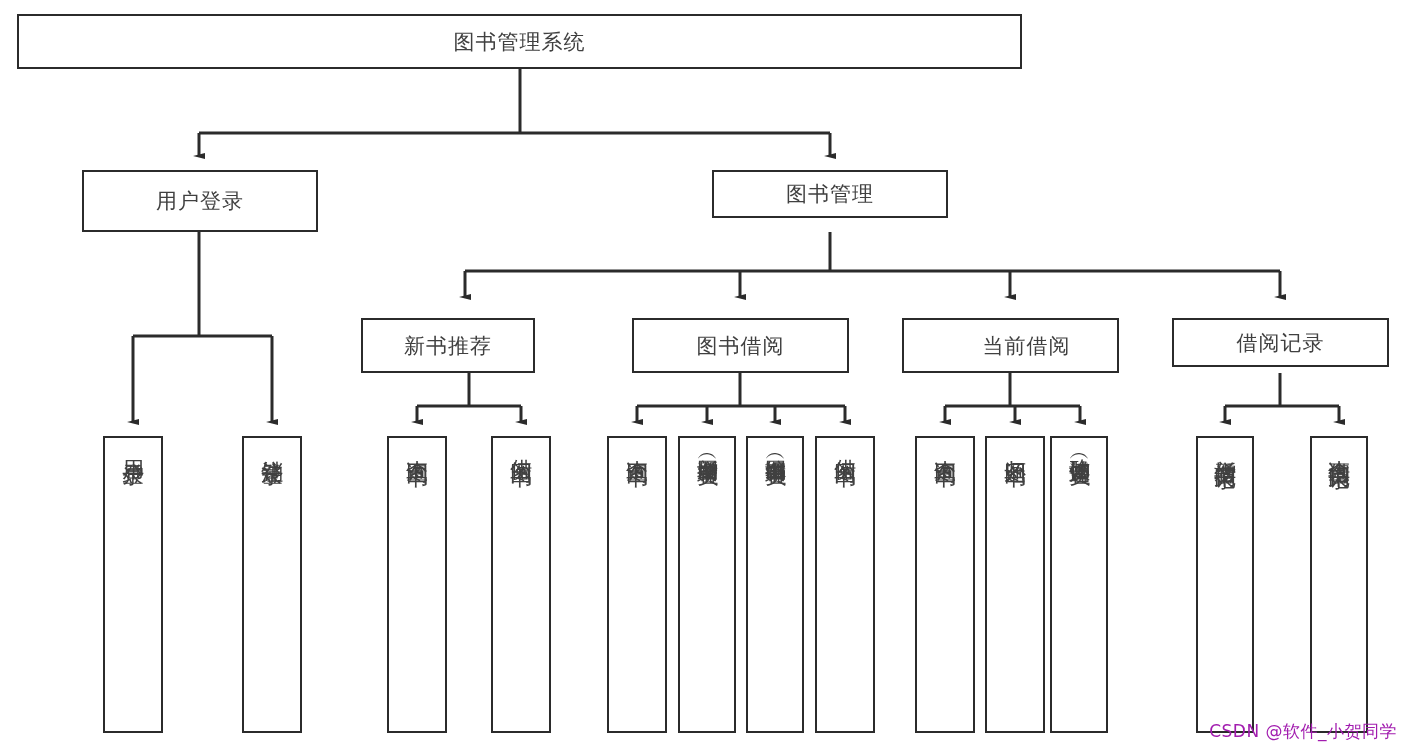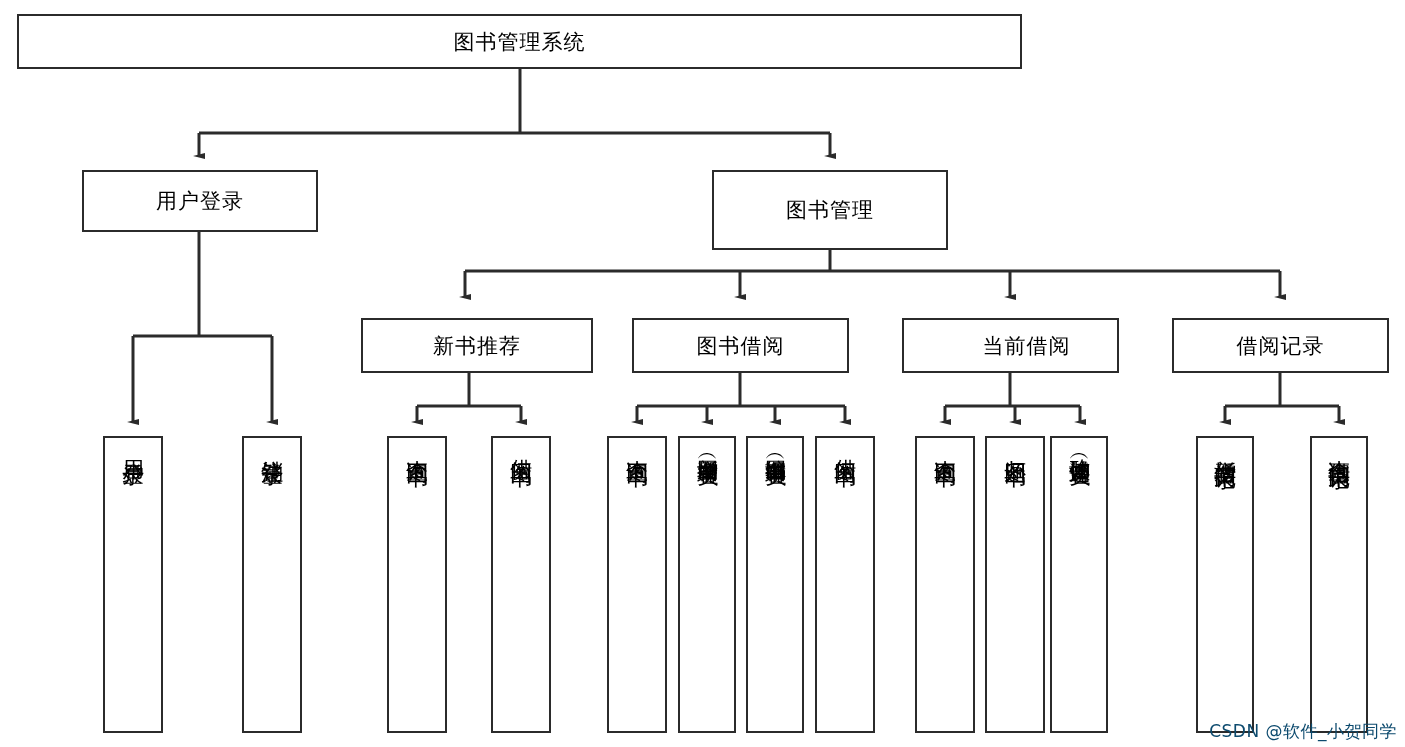--- a/index.html
+++ b/index.html
@@ -26,21 +26,21 @@
     pointer-events: none;
   }
   .node {
     position: absolute;
     box-sizing: border-box;
     background: #ffffff;
     border: 2px solid #2b2b2b;
     display: flex;
     align-items: center;
     justify-content: center;
-    color: #000000;
+    color: #404040;
   }
   .node.horizontal {
     font-size: 21px;
     letter-spacing: 1px;
   }
   .node.vertical {
     align-items: flex-start;
     justify-content: center;
     padding-top: 4px;
   }
@@ -54,21 +54,21 @@
   }
   .node.vertical.tall .vtext {
     font-size: 21px;
     letter-spacing: 1px;
   }
   .watermark {
     position: absolute;
     right: 8px;
     bottom: 4px;
     font-size: 17px;
-    color: #0c4a6e;
+    color: #a21caf;
     white-space: nowrap;
     letter-spacing: 0.5px;
   }
 </style>
 </head>
 <body>
 
 <div id="canvas">
 
   <svg class="connectors" viewBox="0 0 1405 747">
@@ -121,34 +121,34 @@
     </g>
   </svg>
 
   <div class="node horizontal" style="left:17px; top:14px; width:1005px; height:55px;">
     <span>图书管理系统</span>
   </div>
 
   <div class="node horizontal" style="left:82px; top:170px; width:236px; height:62px;">
     <span>用户登录</span>
   </div>
-  <div class="node horizontal" style="left:712px; top:170px; width:236px; height:80px;">
+  <div class="node horizontal" style="left:712px; top:170px; width:236px; height:48px;">
     <span>图书管理</span>
   </div>
 
-  <div class="node horizontal" style="left:361px; top:318px; width:232px; height:55px;">
+  <div class="node horizontal" style="left:361px; top:318px; width:174px; height:55px;">
     <span>新书推荐</span>
   </div>
   <div class="node horizontal" style="left:632px; top:318px; width:217px; height:55px;align-items:center;">
     <span>图书借阅</span>
   </div>
   <div class="node horizontal" style="left:902px; top:318px; width:217px; height:55px;padding-left:32px;">
     <span>当前借阅</span>
   </div>
-  <div class="node horizontal" style="left:1172px; top:318px; width:217px; height:55px;">
+  <div class="node horizontal" style="left:1172px; top:318px; width:217px; height:49px;">
     <span>借阅记录</span>
   </div>
 
   <div class="node vertical" style="left:103px; top:436px; width:60px; height:297px;">
     <span class="vtext">用户登录</span>
   </div>
   <div class="node vertical" style="left:242px; top:436px; width:60px; height:297px;">
     <span class="vtext">注销登录</span>
   </div>
 

